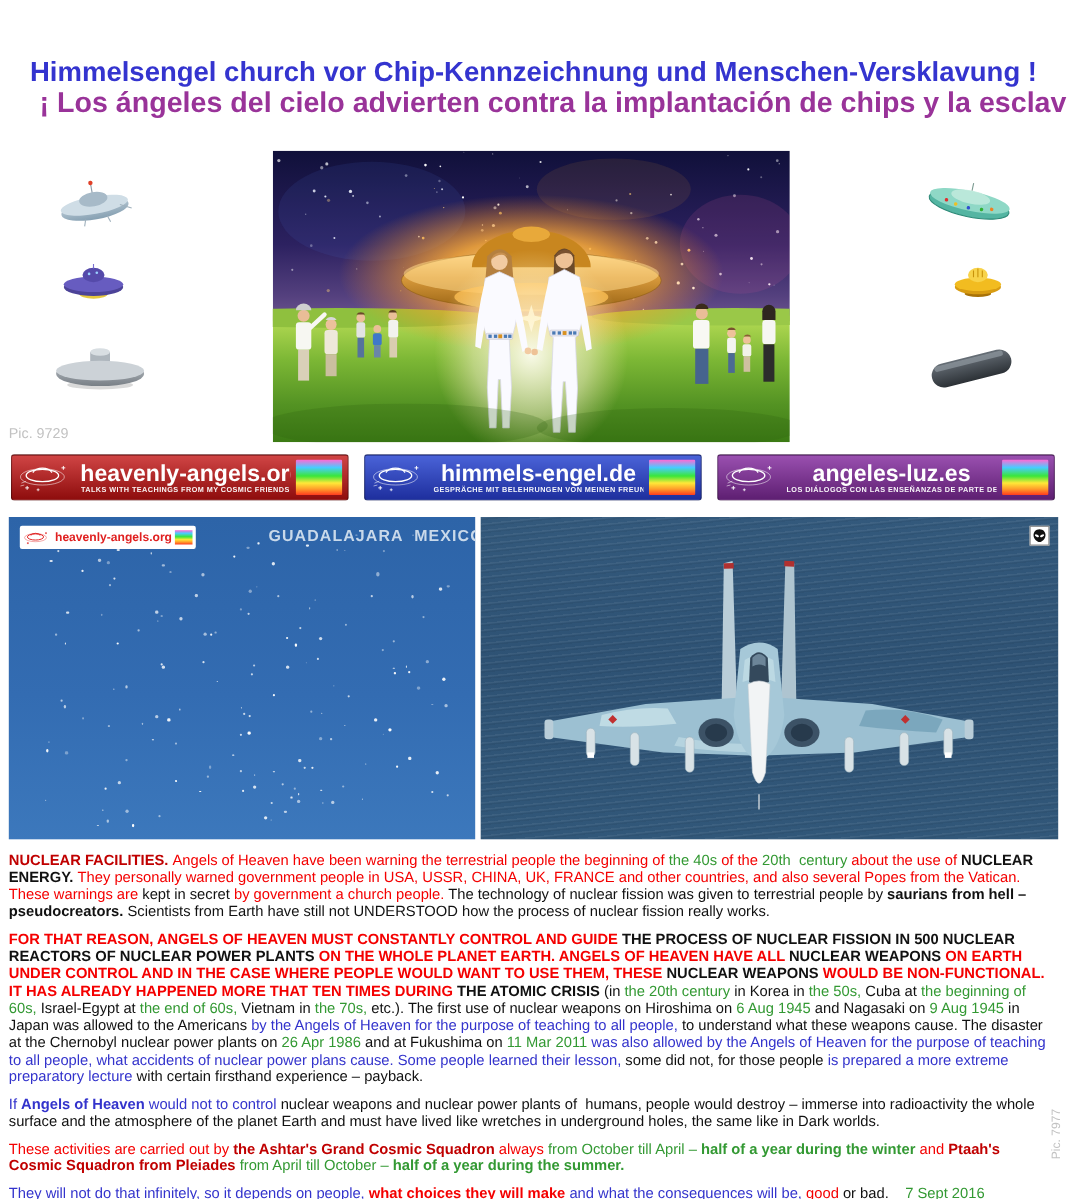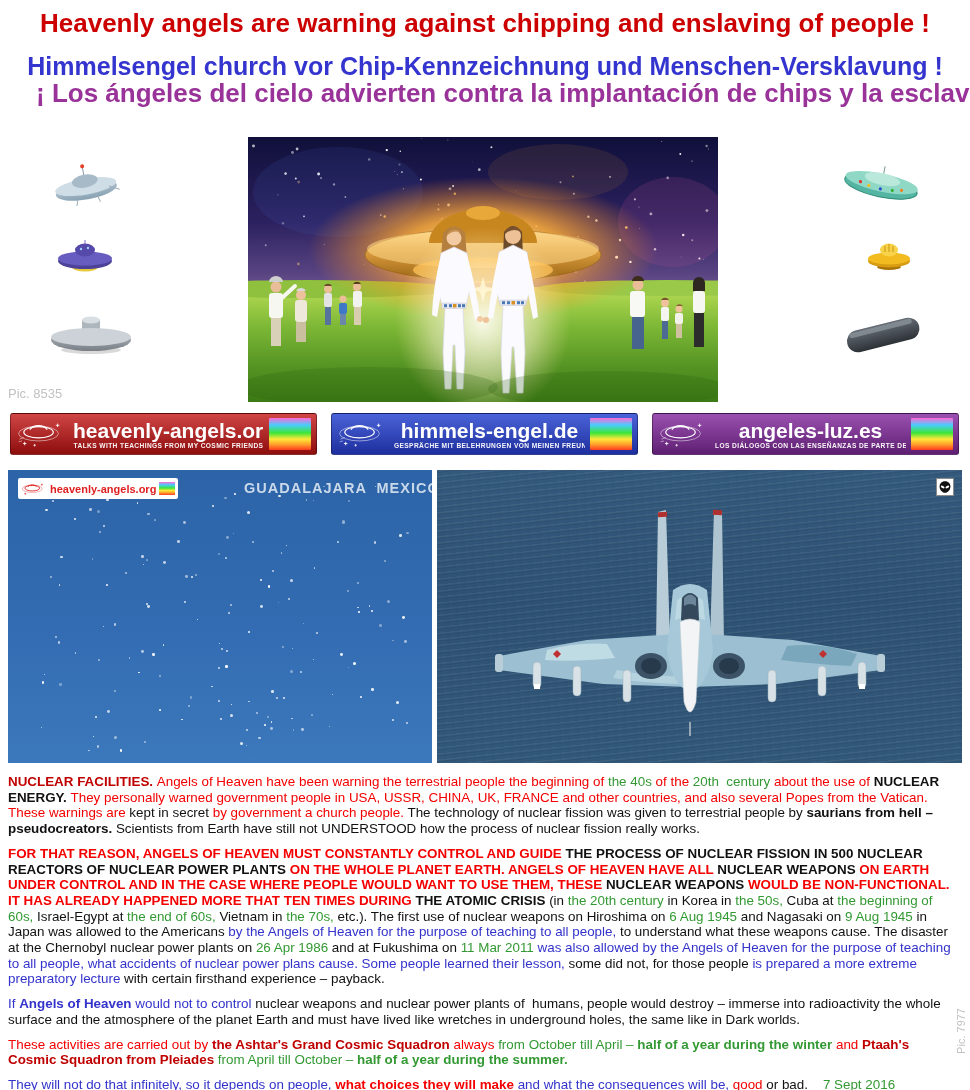--- a/index.html
+++ b/index.html
@@ -50,21 +50,20 @@
 
   
   .text-block{position:absolute;left:8px;top:774px;width:952px;}
   .text-block p{margin:0 0 9px 0;font-size:13.4px;line-height:15.7px;white-space:pre-wrap;}
 </style>
 </head>
 <body>
 
 <div class="page">
 
-  <div class="headline h-en" style="color: rgb(204, 0, 0);">Heavenly angels are warning against chipping and enslaving of people !</div>
   <div class="headline h-de" style="color: rgb(52, 52, 207);">Himmelsengel church vor Chip-Kennzeichnung und Menschen-Versklavung !</div>
   <div class="headline h-es" style="color: rgb(153, 51, 153);">¡ Los ángeles del cielo advierten contra la implantación de chips y la esclavitud de la gente !</div>
 
   <svg class="ufo" style="left:46px;top:160px" width="80" height="48" viewBox="0 0 80 48">
     <defs>
         <linearGradient id="lg1" x1="0" y1="0" x2="0" y2="1">
       <stop offset="0" stop-color="#c6d4de"></stop>
           <stop offset="1" stop-color="#86a0b2"></stop>
         </linearGradient>
       </defs>
@@ -94,21 +93,21 @@
       <stop offset="0" stop-color="#b9bfc4"></stop>
           <stop offset="1" stop-color="#787f86"></stop>
         </linearGradient>
       </defs>
     <ellipse cx="47" cy="38" rx="30" ry="4" fill="rgba(0,0,0,0.15)"></ellipse>
     <rect x="38" y="8" width="18" height="16" fill="#aeb6bd"></rect>
     <ellipse cx="47" cy="8" rx="9" ry="3.5" fill="#d8dee2"></ellipse>
     <ellipse cx="47" cy="28" rx="40" ry="11" fill="url(#lg3)"></ellipse>
     <ellipse cx="47" cy="25" rx="40" ry="9" fill="#ccd2d7"></ellipse>
   </svg>
-  <div class="pic-label pic-left">Pic. 8535</div>
+  <div class="pic-label pic-left">Pic. 9729</div>
 
   <svg class="ufo" style="left:838px;top:164px" width="86" height="44" viewBox="0 0 86 44">
     <g transform="rotate(12 43 22)">
       <ellipse cx="43" cy="22" rx="37" ry="11" fill="#54b5a2" stroke="#2e8a78" stroke-width="1"></ellipse>
       <ellipse cx="43" cy="18.5" rx="37" ry="9" fill="#8fd8c6"></ellipse>
       <ellipse cx="43" cy="15" rx="18" ry="6" fill="#c2ebdd" opacity="0.85"></ellipse>
       <line x1="43" y1="2" x2="43" y2="9" stroke="#7a9a90" stroke-width="1"></line>
       <circle cx="22" cy="22" r="1.6" fill="#e03030"></circle>
       <circle cx="31" cy="24" r="1.6" fill="#f0c020"></circle>
       <circle cx="43" cy="25" r="1.6" fill="#3050d0"></circle>

